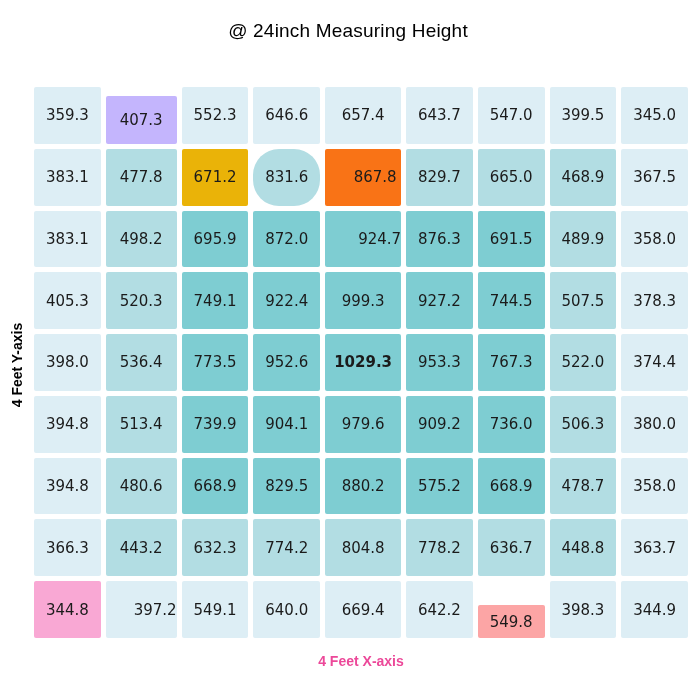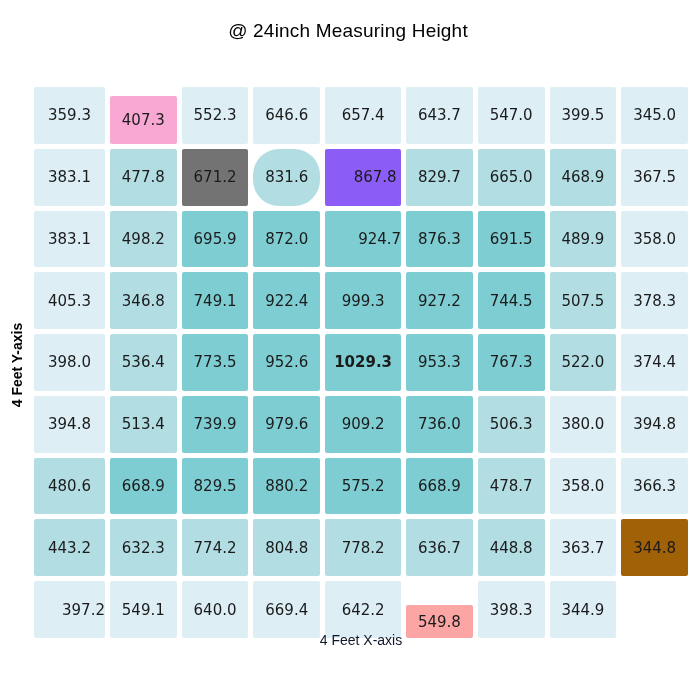--- a/index.html
+++ b/index.html
@@ -48,26 +48,26 @@
     font-size: 15px;
     font-weight: 500;
     color: #1b1b1b;
   }
   .cell.max {
     font-weight: 700;
   }
   .x-axis-label {
     position: absolute;
     left: 34px;
-    top: 632px;
+    top: 653px;
     width: 654px;
     text-align: center;
     font-size: 14px;
-    font-weight: 400;
-    color: #0f172a;
+    font-weight: 700;
+    color: #ec4899;
   }
   .y-axis-label {
     position: absolute;
     left: 17px;
     top: 365px;
     transform: translate(-50%, -50%) rotate(-90deg);
     white-space: nowrap;
     font-size: 14px;
     font-weight: 700;
     color: #000000;
@@ -76,67 +76,68 @@
 </head>
 <body>
 
 <div class="figure">
   <div class="chart-title">@ 24inch Measuring Height</div>
 
   <div class="y-axis-label">4 Feet Y-axis</div>
 
   <div class="heatmap-grid">
       <div class="cell" style="background: rgb(221, 238, 245);">359.3</div>
-      <div class="cell" style="background: #f9a8d4; margin-top: 9px;">407.3</div>
+      <div class="cell" style="background: #c4b5fd; margin-top: 9px;">407.3</div>
       <div class="cell" style="background: rgb(221, 238, 245);">552.3</div>
       <div class="cell" style="background: rgb(221, 238, 245);">646.6</div>
       <div class="cell" style="background: rgb(221, 238, 245);">657.4</div>
       <div class="cell" style="background: rgb(221, 238, 245);">643.7</div>
       <div class="cell" style="background: rgb(221, 238, 245);">547.0</div>
       <div class="cell" style="background: rgb(221, 238, 245);">399.5</div>
       <div class="cell" style="background: rgb(221, 238, 245);">345.0</div>
       <div class="cell" style="background: rgb(221, 238, 245);">383.1</div>
       <div class="cell" style="background: rgb(178, 221, 227);">477.8</div>
-      <div class="cell" style="background: #737373;">671.2</div>
+      <div class="cell" style="background: #eab308;">671.2</div>
       <div class="cell" style="background: rgb(178, 221, 227); border-radius: 26px;">831.6</div>
-      <div class="cell" style="background: #8b5cf6; padding-left: 24px;">867.8</div>
+      <div class="cell" style="background: #f97316; padding-left: 24px;">867.8</div>
       <div class="cell" style="background: rgb(178, 221, 227);">829.7</div>
       <div class="cell" style="background: rgb(178, 221, 227);">665.0</div>
       <div class="cell" style="background: rgb(178, 221, 227);">468.9</div>
       <div class="cell" style="background: rgb(221, 238, 245);">367.5</div>
       <div class="cell" style="background: rgb(221, 238, 245);">383.1</div>
       <div class="cell" style="background: rgb(178, 221, 227);">498.2</div>
       <div class="cell" style="background: rgb(126, 205, 210);">695.9</div>
       <div class="cell" style="background: rgb(126, 205, 210);">872.0</div>
       <div class="cell" style="background: rgb(126, 205, 210); padding-left: 33px;">924.7</div>
       <div class="cell" style="background: rgb(126, 205, 210);">876.3</div>
       <div class="cell" style="background: rgb(126, 205, 210);">691.5</div>
       <div class="cell" style="background: rgb(178, 221, 227);">489.9</div>
       <div class="cell" style="background: rgb(221, 238, 245);">358.0</div>
       <div class="cell" style="background: rgb(221, 238, 245);">405.3</div>
-      <div class="cell" style="background: rgb(178, 221, 227);">346.8</div>
+      <div class="cell" style="background: rgb(178, 221, 227);">520.3</div>
       <div class="cell" style="background: rgb(126, 205, 210);">749.1</div>
       <div class="cell" style="background: rgb(126, 205, 210);">922.4</div>
       <div class="cell" style="background: rgb(126, 205, 210);">999.3</div>
       <div class="cell" style="background: rgb(126, 205, 210);">927.2</div>
       <div class="cell" style="background: rgb(126, 205, 210);">744.5</div>
       <div class="cell" style="background: rgb(178, 221, 227);">507.5</div>
       <div class="cell" style="background: rgb(221, 238, 245);">378.3</div>
       <div class="cell" style="background: rgb(221, 238, 245);">398.0</div>
       <div class="cell" style="background: rgb(178, 221, 227);">536.4</div>
       <div class="cell" style="background: rgb(126, 205, 210);">773.5</div>
       <div class="cell" style="background: rgb(126, 205, 210);">952.6</div>
       <div class="cell max" style="background: rgb(126, 205, 210);">1029.3</div>
       <div class="cell" style="background: rgb(126, 205, 210);">953.3</div>
       <div class="cell" style="background: rgb(126, 205, 210);">767.3</div>
       <div class="cell" style="background: rgb(178, 221, 227);">522.0</div>
       <div class="cell" style="background: rgb(221, 238, 245);">374.4</div>
       <div class="cell" style="background: rgb(221, 238, 245);">394.8</div>
       <div class="cell" style="background: rgb(178, 221, 227);">513.4</div>
       <div class="cell" style="background: rgb(126, 205, 210);">739.9</div>
+      <div class="cell" style="background: rgb(126, 205, 210);">904.1</div>
       <div class="cell" style="background: rgb(126, 205, 210);">979.6</div>
       <div class="cell" style="background: rgb(126, 205, 210);">909.2</div>
       <div class="cell" style="background: rgb(126, 205, 210);">736.0</div>
       <div class="cell" style="background: rgb(178, 221, 227);">506.3</div>
       <div class="cell" style="background: rgb(221, 238, 245);">380.0</div>
       <div class="cell" style="background: rgb(221, 238, 245);">394.8</div>
       <div class="cell" style="background: rgb(178, 221, 227);">480.6</div>
       <div class="cell" style="background: rgb(126, 205, 210);">668.9</div>
       <div class="cell" style="background: rgb(126, 205, 210);">829.5</div>
       <div class="cell" style="background: rgb(126, 205, 210);">880.2</div>
@@ -146,21 +147,21 @@
       <div class="cell" style="background: rgb(221, 238, 245);">358.0</div>
       <div class="cell" style="background: rgb(221, 238, 245);">366.3</div>
       <div class="cell" style="background: rgb(178, 221, 227);">443.2</div>
       <div class="cell" style="background: rgb(178, 221, 227);">632.3</div>
       <div class="cell" style="background: rgb(178, 221, 227);">774.2</div>
       <div class="cell" style="background: rgb(178, 221, 227);">804.8</div>
       <div class="cell" style="background: rgb(178, 221, 227);">778.2</div>
       <div class="cell" style="background: rgb(178, 221, 227);">636.7</div>
       <div class="cell" style="background: rgb(178, 221, 227);">448.8</div>
       <div class="cell" style="background: rgb(221, 238, 245);">363.7</div>
-      <div class="cell" style="background: #a16207;">344.8</div>
+      <div class="cell" style="background: #f9a8d4;">344.8</div>
       <div class="cell" style="background: rgb(221, 238, 245); padding-left: 28px;">397.2</div>
       <div class="cell" style="background: rgb(221, 238, 245);">549.1</div>
       <div class="cell" style="background: rgb(221, 238, 245);">640.0</div>
       <div class="cell" style="background: rgb(221, 238, 245);">669.4</div>
       <div class="cell" style="background: rgb(221, 238, 245);">642.2</div>
       <div class="cell" style="background: #fca5a5; margin-top: 24px;">549.8</div>
       <div class="cell" style="background: rgb(221, 238, 245);">398.3</div>
       <div class="cell" style="background: rgb(221, 238, 245);">344.9</div>
     </div>
 

